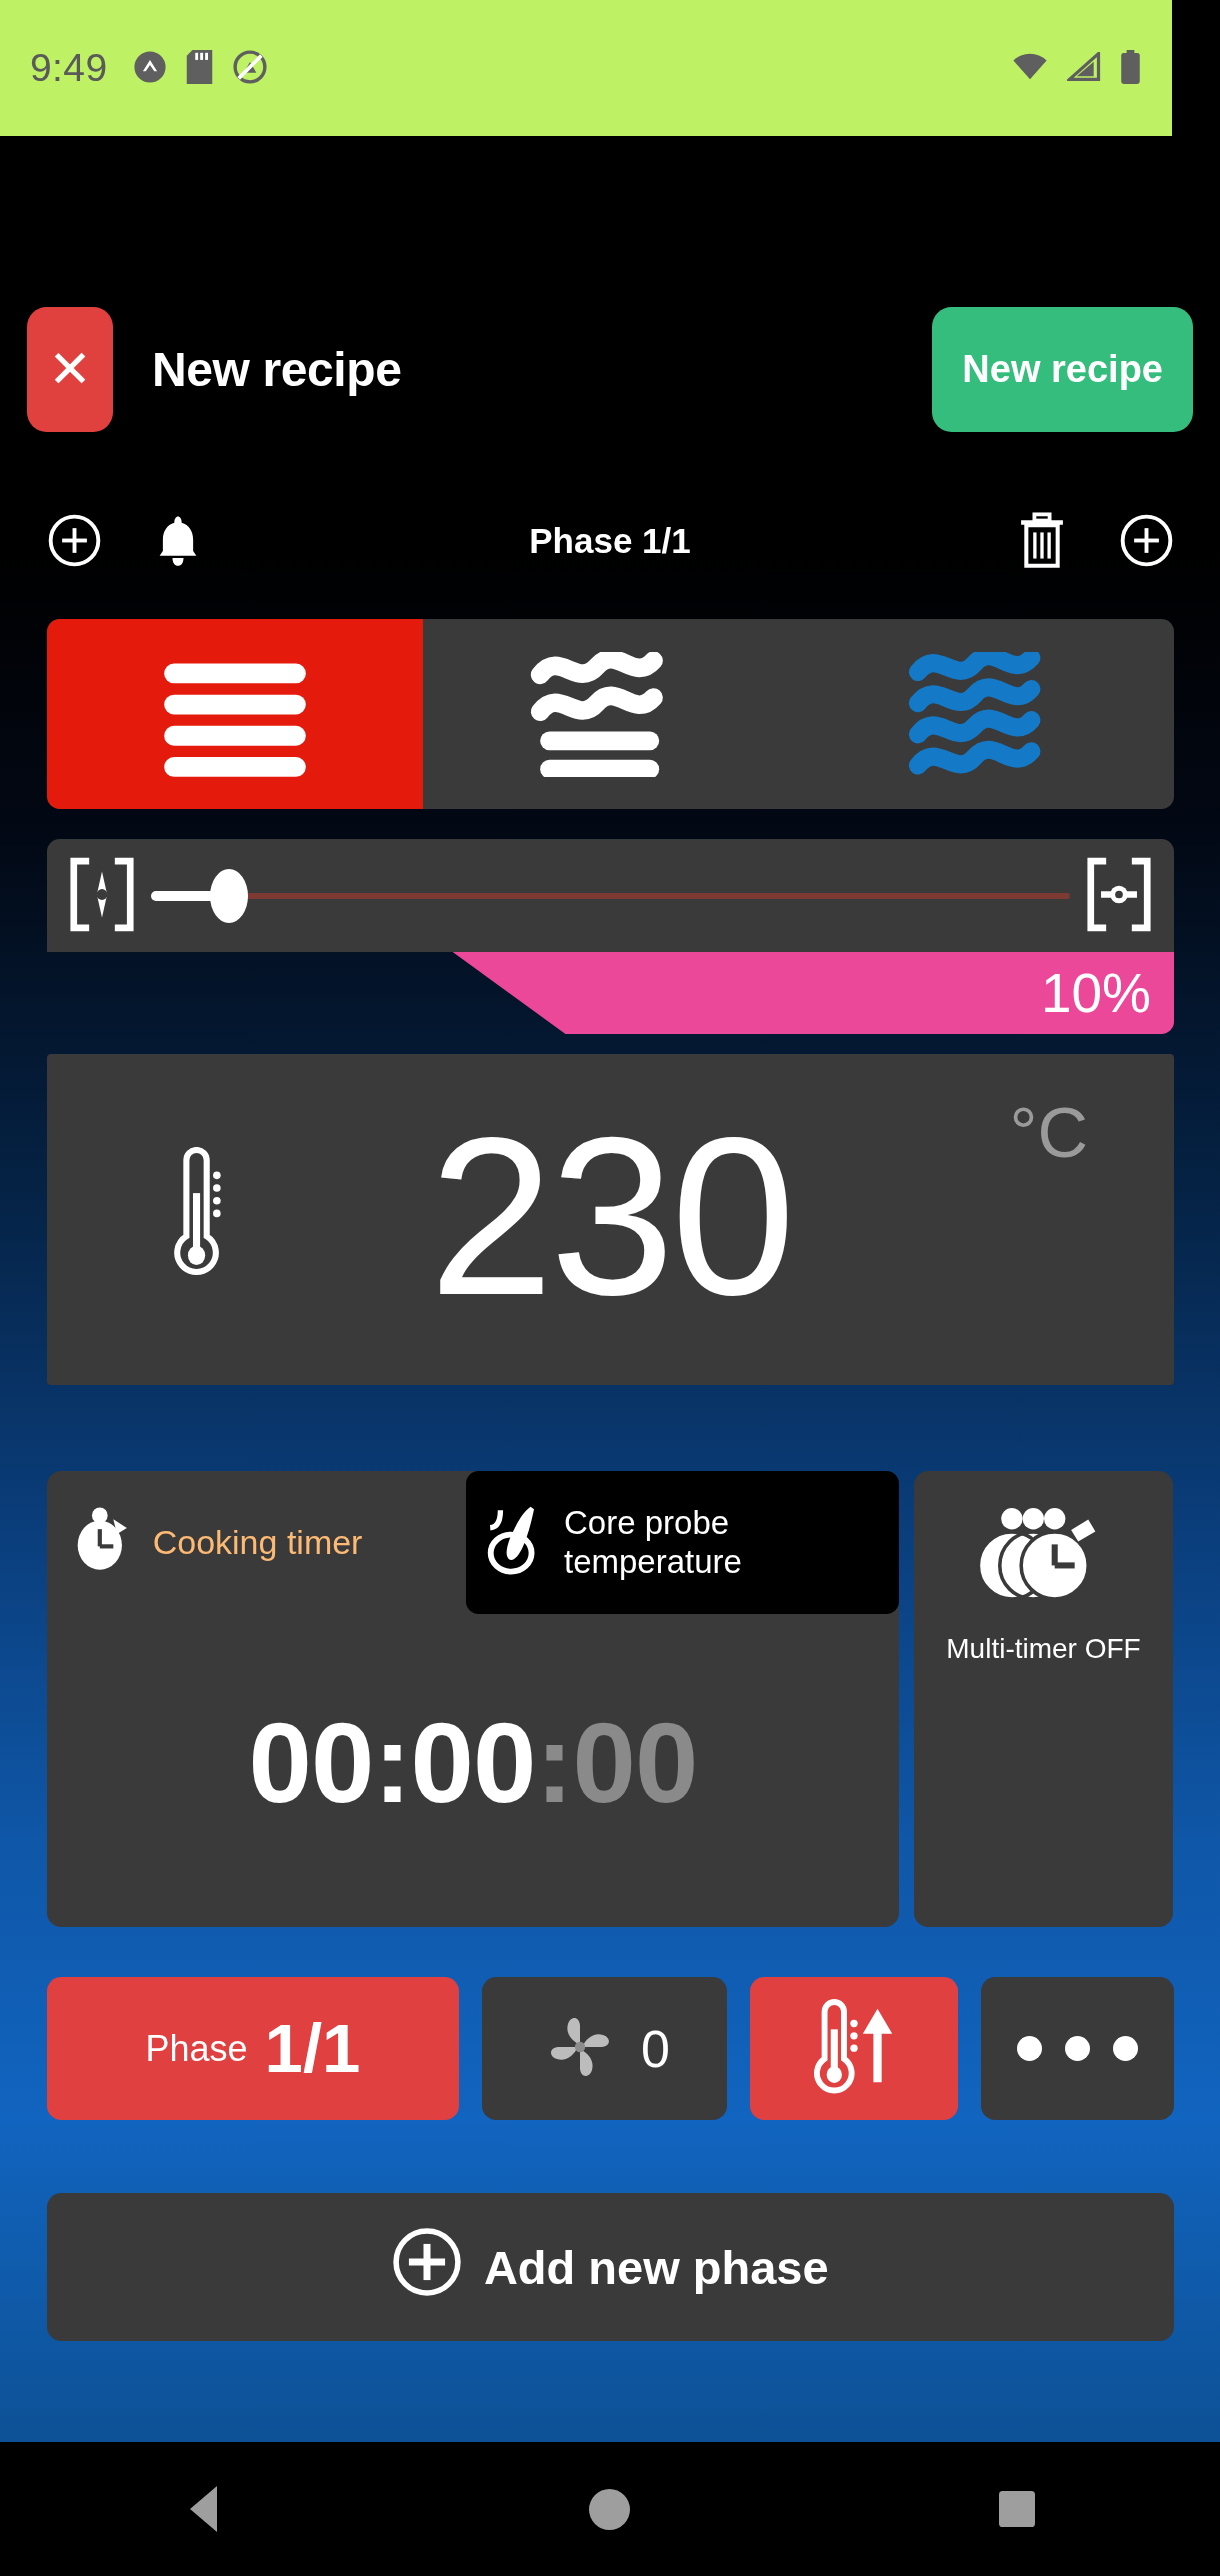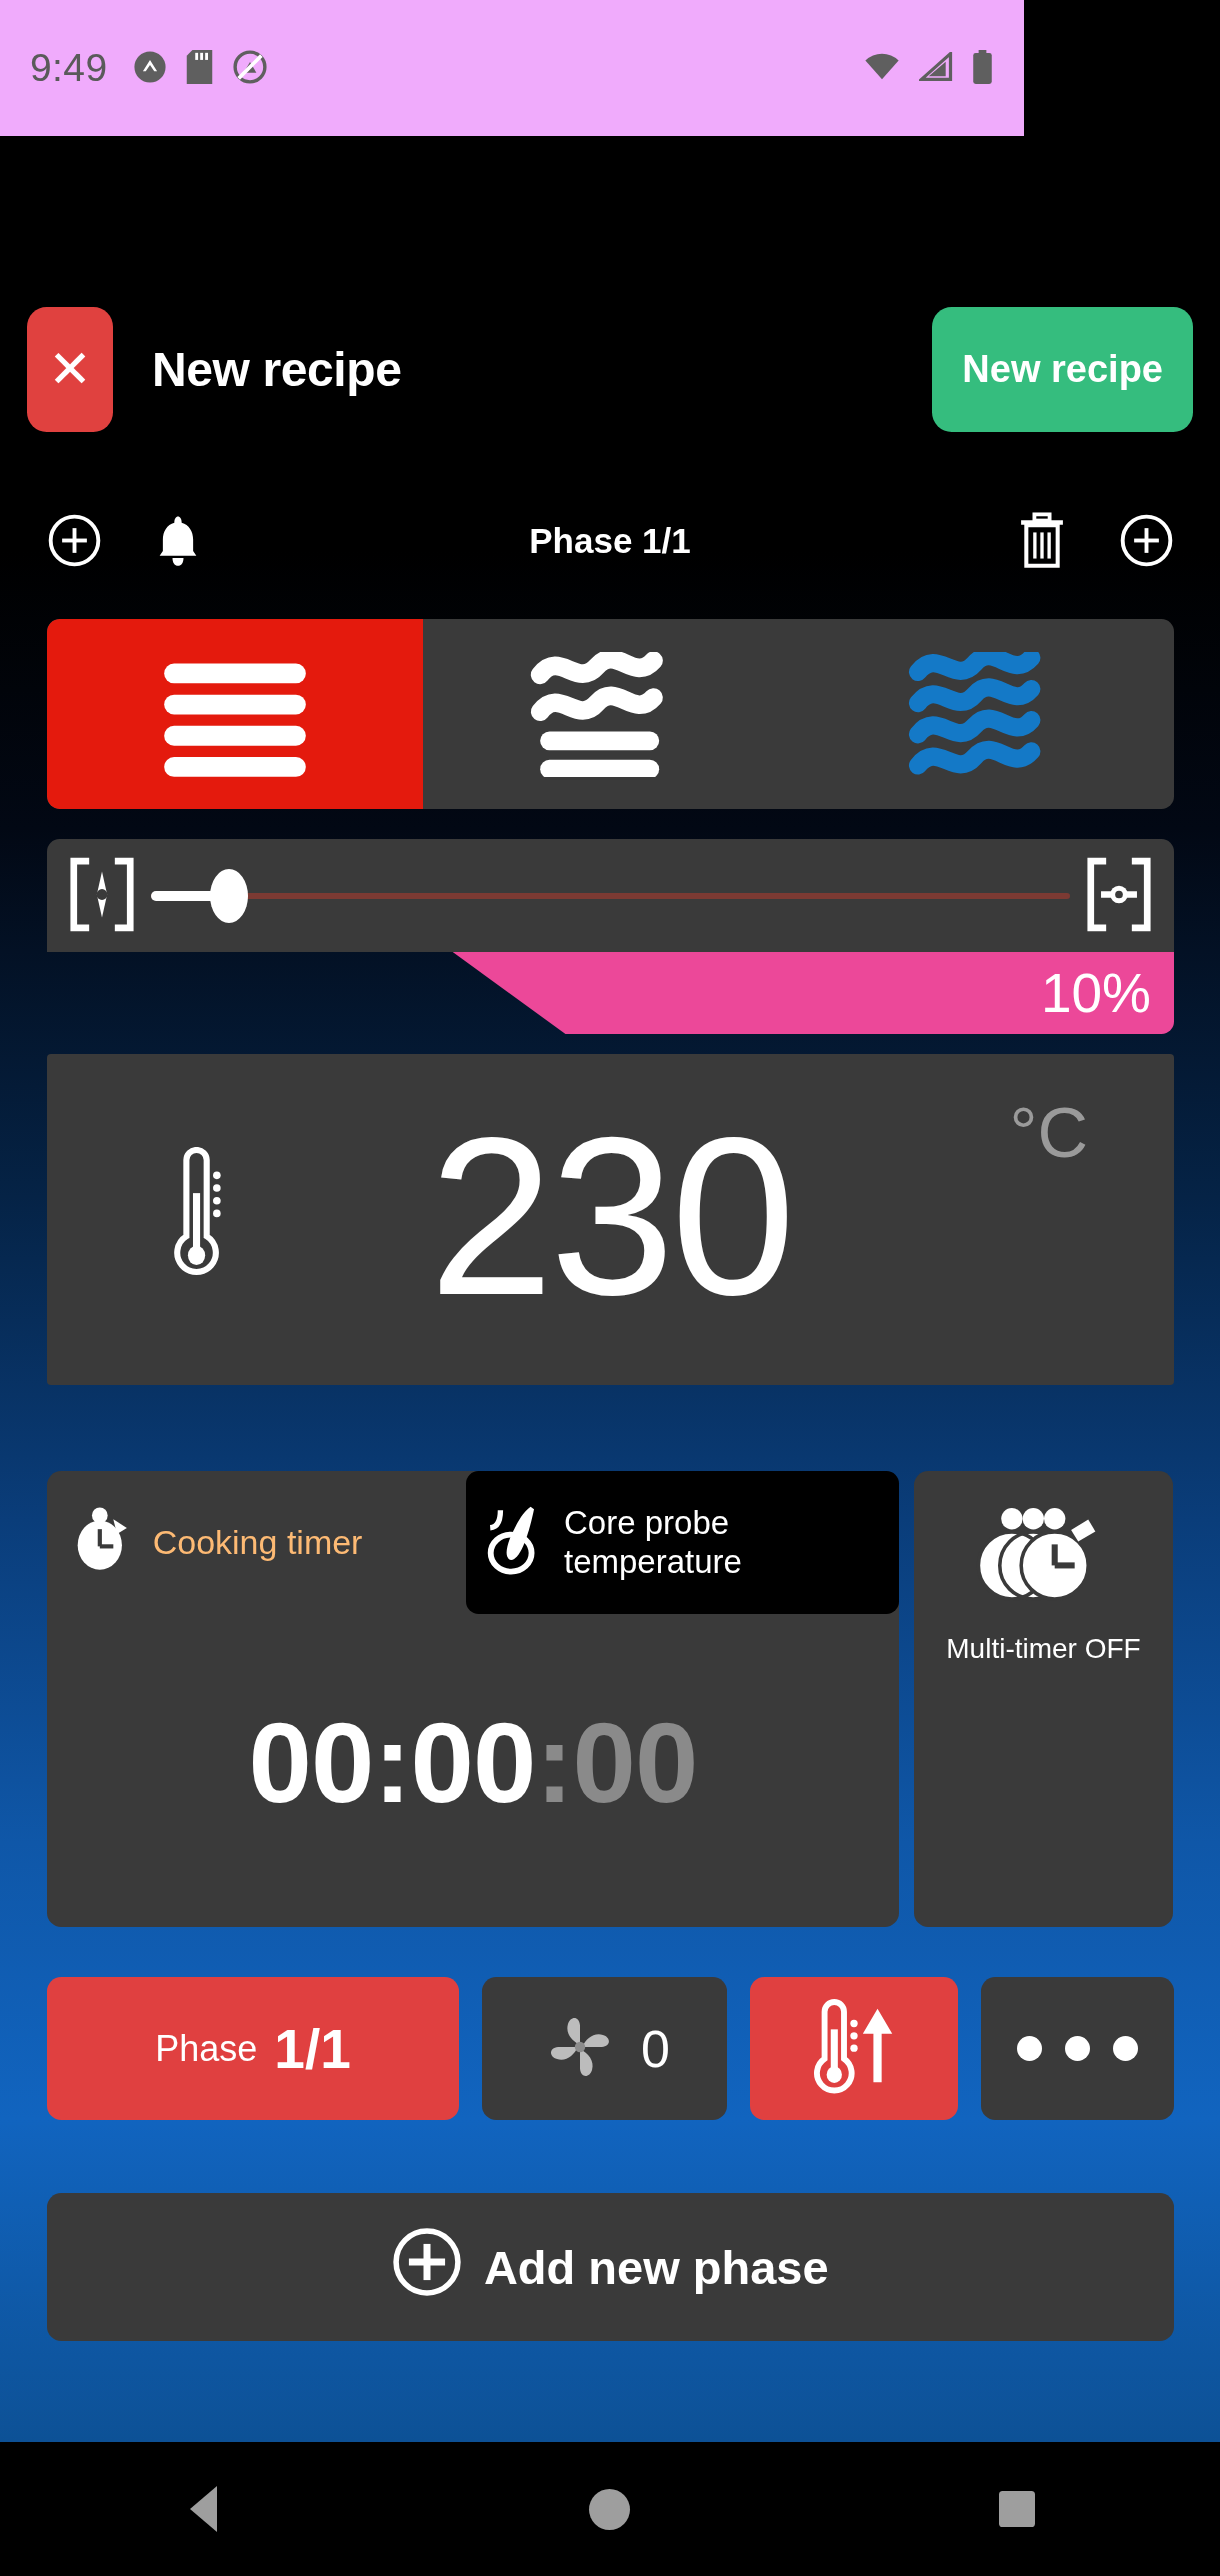--- a/index.html
+++ b/index.html
@@ -6,22 +6,22 @@
   html, body {
     width: 1220px; height: 2576px;
     background: #000;
     font-family: "Liberation Sans", sans-serif;
     overflow: hidden;
   }
   #screen { position: relative; width: 1220px; height: 2576px; background: #000; }
 
   
   .statusbar {
-    position: absolute; top: 0; left: 0; width: 1024px; height: 136px;
-    background: #f0abfc; display: flex; align-items: center;
+    position: absolute; top: 0; left: 0; width: 1172px; height: 136px;
+    background: #bef264; display: flex; align-items: center;
     padding: 0 30px; color: #5f5f5f;
   }
   .sb-time { font-size: 39px; letter-spacing: 0.4px; color: #5a5a5a; }
   .sb-left-icons { display: flex; align-items: center; gap: 19.7px; margin-left: 25px; }
   .sb-right { margin-left: auto; display: flex; align-items: center; gap: 18px; }
 
   
   .appbg {
     position: absolute; left: 0; top: 136px; width: 1220px; height: 2306px;
     background: linear-gradient(180deg,
@@ -148,21 +148,21 @@
   .actions {
     position: absolute; left: 47px; top: 1977px; width: 1127px; height: 143px;
     display: flex; gap: 23px;
   }
   .act {
     border-radius: 14.3px; display: flex; align-items: center; justify-content: center;
     color: #fff;
   }
   .act-phase { width: 412px; background: #e04040; gap: 17px; }
   .act-phase .lbl { font-size: 36px; }
-  .act-phase .val { font-size: 55px; font-weight: bold; }
+  .act-phase .val { font-size: 69px; font-weight: bold; }
   .act-fan { width: 245px; background: #3a3a3a; gap: 19.7px; }
   .act-fan .val { font-size: 52px; }
   .act-pre { width: 208px; background: #e04040; }
   .act-more { flex: 1; background: #3a3a3a; gap: 23px; }
   .dot { width: 25px; height: 25px; border-radius: 50%; background: #fff; }
 
   
   .addphase {
     position: absolute; left: 47px; top: 2193px; width: 1127px; height: 148px;
     background: #3a3a3a; border-radius: 14.3px;

